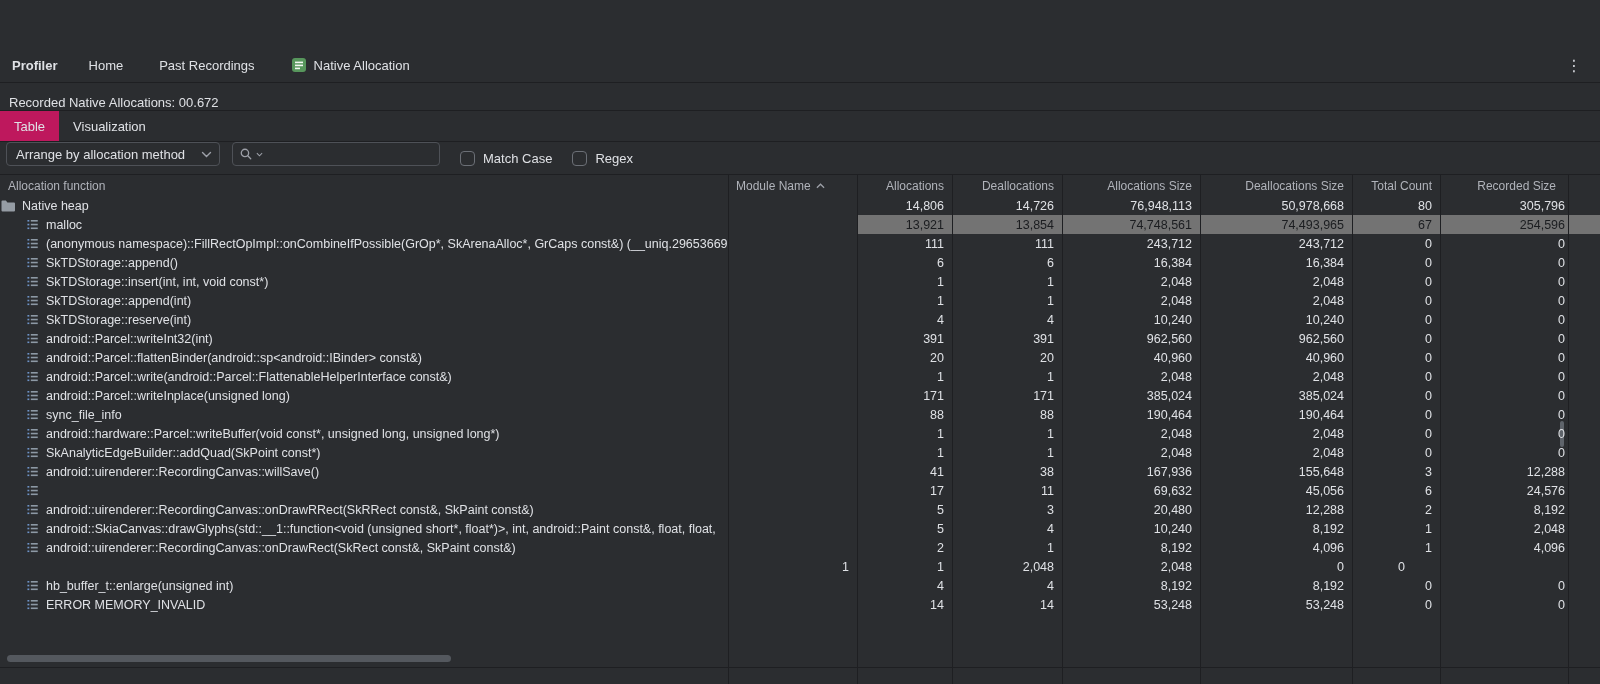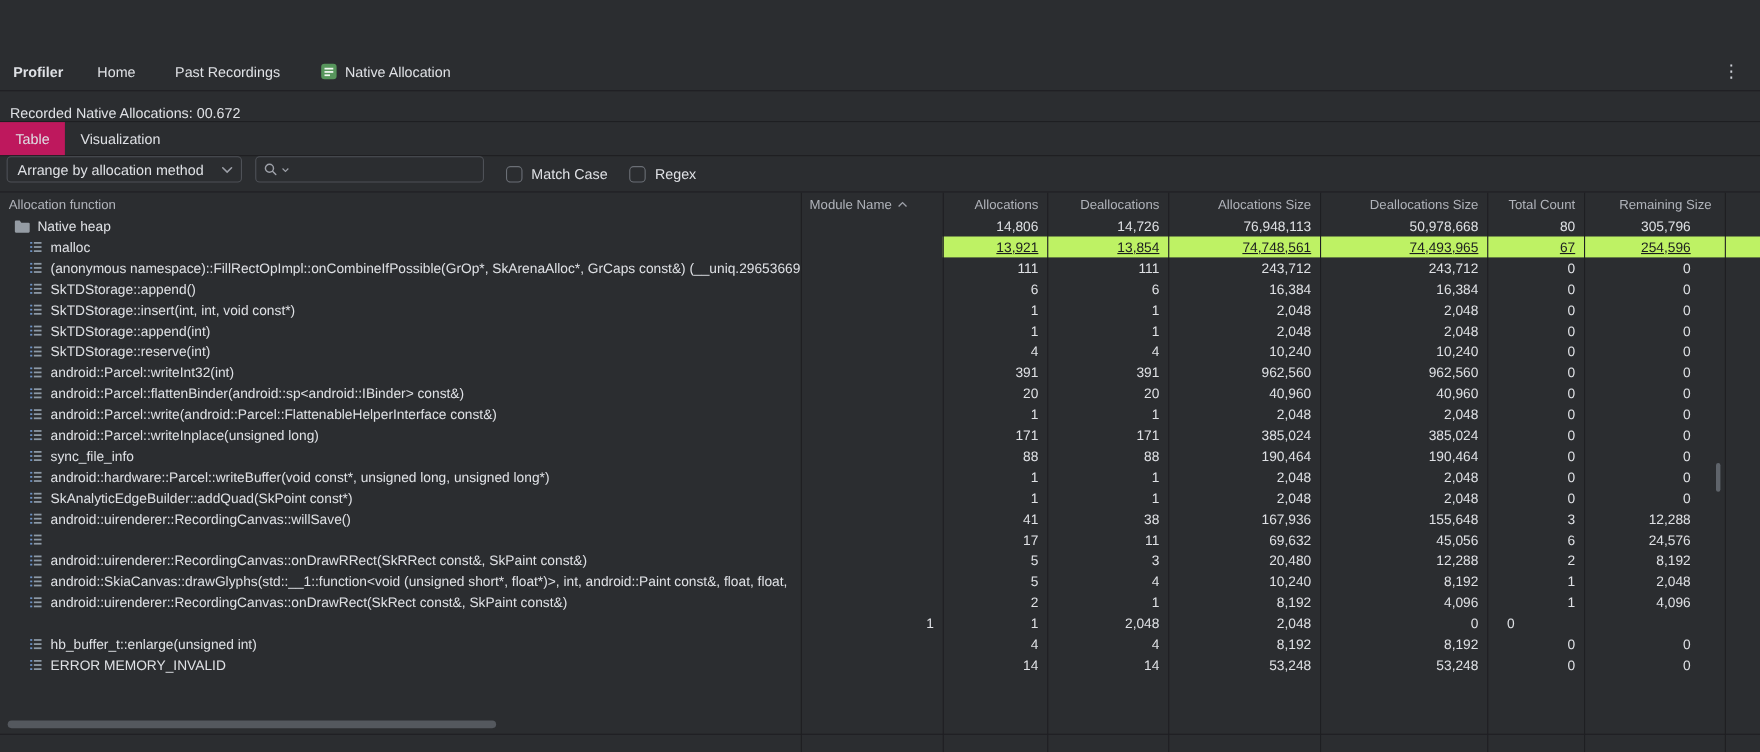--- a/index.html
+++ b/index.html
@@ -45,25 +45,25 @@
   .thead { height:21px; align-items:center; font-size:12px; color:#b0b3ba; position:relative; z-index:1; }
   .hcell { padding:0 8px; white-space:nowrap; overflow:hidden; display:flex; align-items:center; height:21px; }
   .hcell.right { justify-content:flex-end; }
   .hcell.last { padding-right:44px; }
   .hcell .sort { margin-left:5px; display:inline-flex; }
 
   .tbody { position:relative; z-index:1; }
   .trow { height:19px; font-size:12.5px; }
   .cell { height:19px; display:flex; align-items:center; overflow:hidden; white-space:nowrap; }
   .fn-cell { padding-left:24px; gap:6px; }
-  .trow.root .fn-cell { padding-left:12px; }
+  .trow.root .fn-cell { padding-left:0; }
   .tree-icon { display:inline-flex; width:16px; justify-content:center; flex:0 0 auto; }
   .num { justify-content:flex-end; padding-right:8px; }
-  .cell.remaining { padding-right:63px; }
-  .trow.selected .num { background:#bef264; color:#1b1d20;text-decoration:underline; }
+  .cell.remaining { padding-right:35px; }
+  .trow.selected .num { background:#737373; color:#1b1d20; }
 
   .trow .svg-folder { display:none; }
   .trow.has-folder .svg-folder { display:inline; }
 
   .sep { position:absolute; top:0; bottom:0; width:1px; background:#1e1f22; z-index:3; }
 
   
   .hscroll-thumb { position:absolute; left:7px; top:655px; width:444px; height:7px; border-radius:4px; background:#54585e; }
   .vscroll-thumb { position:absolute; left:1560px; top:421px; width:4px; height:26px; border-radius:2px; background:#5f646b; }
   .bottom-line { position:absolute; left:0; right:0; top:667px; height:1px; background:#1e1f22; }
@@ -162,21 +162,21 @@
     <div class="hcell right">
       <span>Allocations Size</span>
     </div>
     <div class="hcell right">
       <span>Deallocations Size</span>
     </div>
     <div class="hcell right">
       <span>Total Count</span>
     </div>
     <div class="hcell right last">
-      <span>Remaining Size</span>
+      <span>Recorded Size</span>
     </div>
   </div>
 
   <div class="tbody">
   <div class="trow grid root has-folder">
     <div class="cell fn-cell">
       <span class="tree-icon">
         <svg class="svg-folder" width="16" height="14" viewBox="0 0 16 14">
               <path d="M1.5 2.5 a1 1 0 0 1 1-1 h3.4 l1.5 2 h6.6 a1 1 0 0 1 1 1 v7 a1 1 0 0 1 -1 1 h-11.5 a1 1 0 0 1 -1-1 z" fill="#959ca4"></path>
             </svg>

